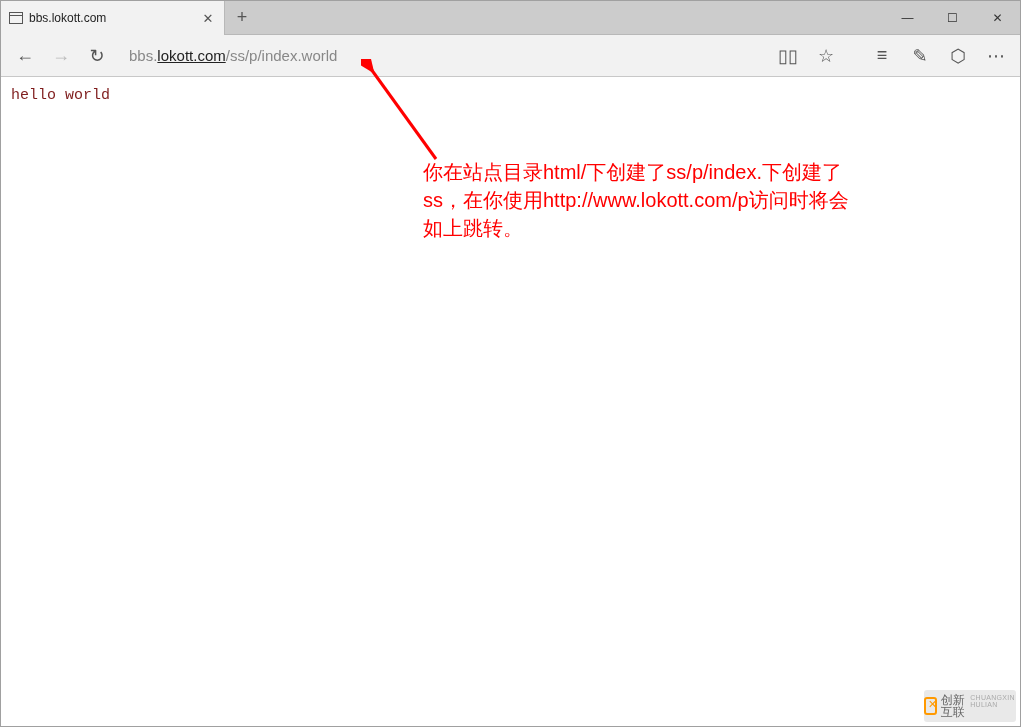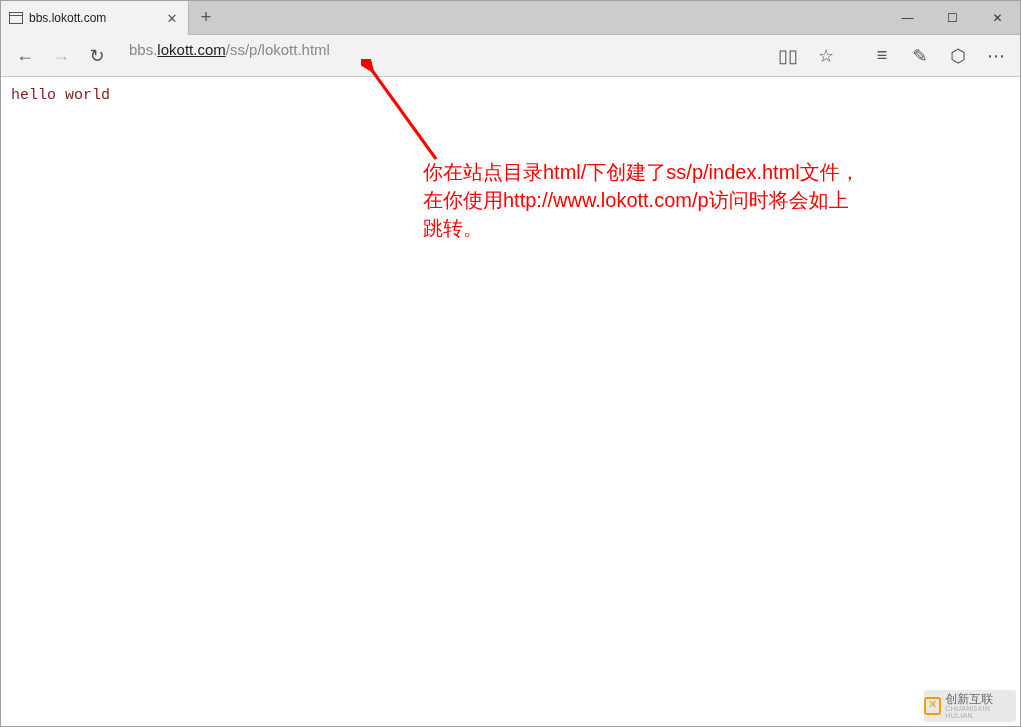--- a/index.html
+++ b/index.html
@@ -17,21 +17,21 @@
       border: 1px solid #a0a0a0;
     }
     .titlebar {
       height: 34px;
       background: #cccccc;
       display: flex;
       align-items: stretch;
       border-bottom: 1px solid #b8b8b8;
     }
     .tab {
-      width: 188px;
+      width: 224px;
       height: 34px;
       background: #f2f2f2;
       border-right: 1px solid #b8b8b8;
       display: flex;
       align-items: center;
       padding: 0 8px;
       position: relative;
     }
     .tab-icon {
       width: 14px;
@@ -113,20 +113,21 @@
     .nav-btn.disabled {
       color: #bbb;
     }
     .address-bar {
       flex: 1;
       height: 30px;
       background: #f2f2f2;
       border: none;
       margin: 17px 10px;
       display: flex;
+      align-items: center;
       font-size: 15px;
       padding: 0 4px;
     }
     .url-prefix { color: #888; }
     .url-domain { color: #222; text-decoration: underline; }
     .url-path { color: #888; }
     .toolbar-right {
       display: flex;
       align-items: center;
       gap: 2px;
@@ -188,21 +189,20 @@
     }
     .watermark-logo::after{
       content:"✕";
       position:absolute;
       left:2px; top:-1px;
       font-size:11px;
       color:#f90;
     }
     .watermark-text{
       display:flex;
-      flex-direction:column;
       line-height:1;
     }
     .watermark-cn{font-size:12px;color:#666;}
     .watermark-en{font-size:7px;color:#aaa;letter-spacing:0.3px;}
   </style>
 </head>
 <body>
 
 <div class="titlebar">
   <div class="tab">
@@ -219,21 +219,21 @@
   </div>
 </div>
 
 <div class="toolbar">
   <div class="nav-btn">←</div>
   <div class="nav-btn disabled">→</div>
   <div class="nav-btn">↻</div>
   <div class="address-bar">
     <span class="url-prefix">bbs.</span>
       <span class="url-domain">lokott.com</span>
-      <span class="url-path">/ss/p/lokott.html</span>
+      <span class="url-path">/ss/p/index.world</span>
   </div>
   <div class="toolbar-right">
     <div class="tool-btn">▯▯</div>
     <div class="tool-btn">☆</div>
     <div style="width:16px"></div>
     <div class="tool-btn">≡</div>
     <div class="tool-btn">✎</div>
     <div class="tool-btn">⬡</div>
     <div class="tool-btn">⋯</div>
   </div>
@@ -245,21 +245,21 @@
 
 <svg class="annotation-arrow" width="90" height="110">
   <defs>
     <marker id="arrowhead" markerWidth="12" markerHeight="10" refX="2" refY="5" orient="auto">
       <polygon points="12 0, 0 5, 12 10" fill="#ff0000"></polygon>
     </marker>
   </defs>
   <line x1="75" y1="100" x2="10" y2="10" stroke="#ff0000" stroke-width="3" marker-end="url(#arrowhead)"></line>
 </svg>
 
-<div class="annotation-text">你在站点目录html/下创建了ss/p/index.html文件，在你使用http://www.lokott.com/p访问时将会如上跳转。</div>
+<div class="annotation-text">你在站点目录html/下创建了ss/p/index.下创建了ss，在你使用http://www.lokott.com/p访问时将会如上跳转。</div>
 
 <div class="watermark">
   <div class="watermark-logo"></div>
   <div class="watermark-text">
     <span class="watermark-cn">创新互联</span>
     <span class="watermark-en">CHUANGXIN HULIAN</span>
   </div>
 </div>
 
 </body></html>

